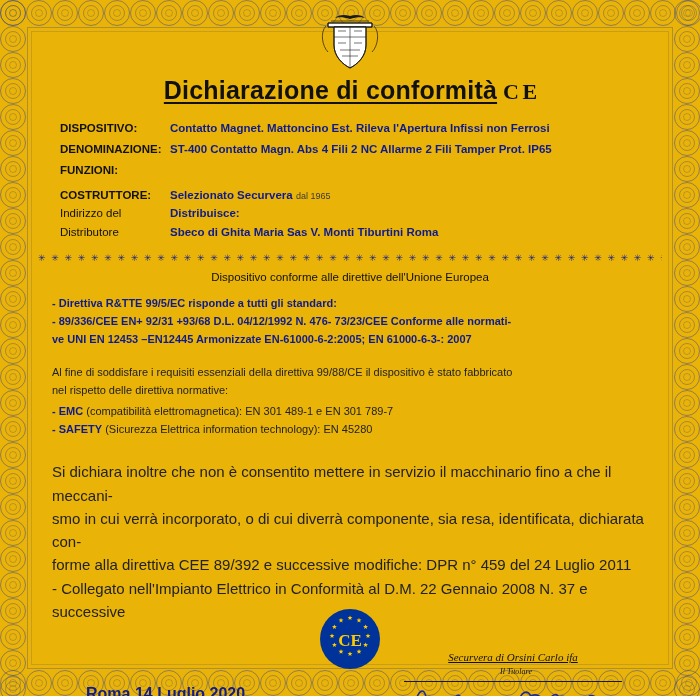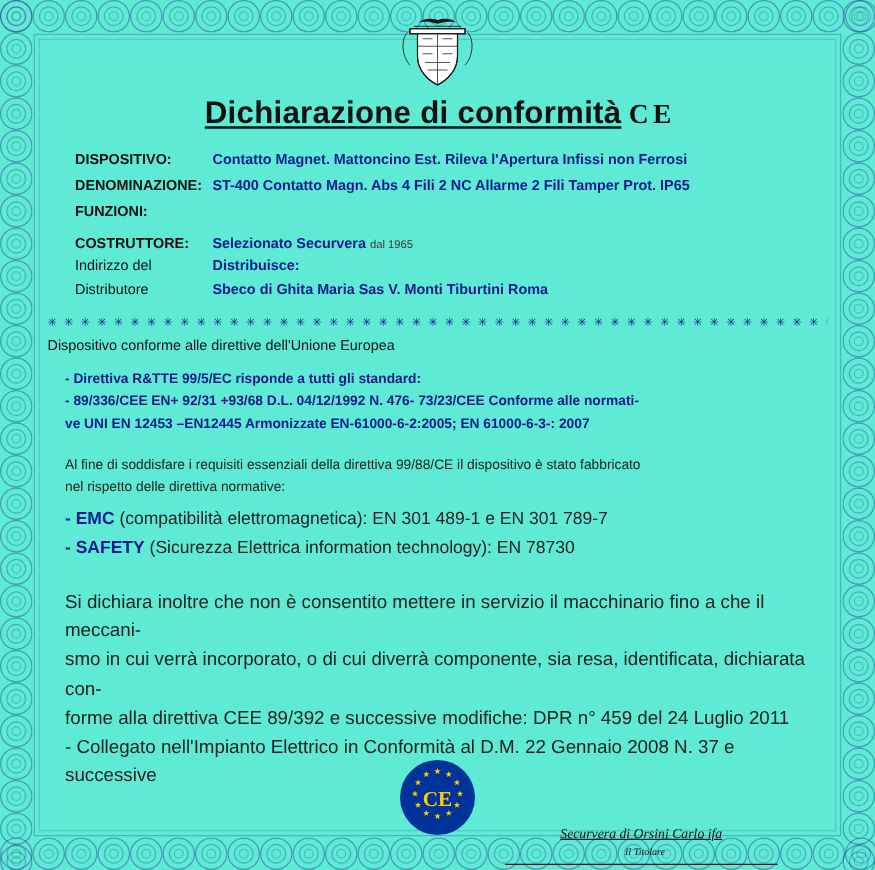--- a/index.html
+++ b/index.html
@@ -13,21 +13,21 @@
     font-family: "Liberation Sans", sans-serif;
     overflow: hidden;
   }
 
   
   .page {
     position: relative;
     width: 700px;
     height: 696px;
     box-sizing: border-box;
-    background: #5eead4;
+    background: #eab308;
   }
   .border-frame {
     position: absolute;
     inset: 0;
     pointer-events: none;
   }
   .guilloche-row {
     position: absolute;
     display: flex;
     overflow: hidden;
@@ -154,21 +154,21 @@
     text-align: center;
     color: #0d1b8c;
     font-size: 9px;
     letter-spacing: 1.6px;
     margin: 14px 0 8px 0;
     white-space: nowrap;
     overflow: hidden;
   }
 
   .conform-line {
-    text-align: left;
+    text-align: center;
     font-size: 11.5px;
     color: #111111;
     margin-bottom: 12px;
   }
 
   .directives {
     padding: 0 14px;
     font-size: 11px;
     color: #0d1b8c;
     font-weight: bold;
@@ -179,21 +179,21 @@
   .para {
     padding: 0 14px;
     font-size: 11px;
     color: #222222;
     line-height: 1.6;
     margin-top: 16px;
   }
 
   .norms {
     padding: 0 14px;
-    font-size: 14px;
+    font-size: 11px;
     color: #222222;
     line-height: 1.6;
     margin-top: 4px;
   }
   .norms .tag { font-weight: bold; color: #0d1b8c; }
 
   .para2 {
     padding: 0 14px;
     font-size: 15px;
     color: #222222;
@@ -461,21 +461,21 @@
     <div class="para">
       <div>Al fine di soddisfare i requisiti essenziali della direttiva 99/88/CE il dispositivo è stato fabbricato</div>
       <div>nel rispetto delle direttiva normative:</div>
     </div>
 
     <div class="norms">
       <div>
         <span class="tag">- EMC</span><span> (compatibilità elettromagnetica): EN 301 489-1 e EN 301 789-7</span>
       </div>
       <div>
-        <span class="tag">- SAFETY</span><span> (Sicurezza Elettrica information technology): EN 78730</span>
+        <span class="tag">- SAFETY</span><span> (Sicurezza Elettrica information technology): EN 45280</span>
       </div>
     </div>
 
     <div class="para2">
       <div>Si dichiara inoltre che non è consentito mettere in servizio il macchinario fino a che il meccani-</div>
       <div>smo in cui verrà incorporato, o di cui diverrà componente, sia resa, identificata, dichiarata con-</div>
       <div>forme alla direttiva CEE 89/392 e successive modifiche: DPR n° 459 del 24 Luglio 2011</div>
       <div>- Collegato nell'Impianto Elettrico in Conformità al D.M. 22 Gennaio 2008 N. 37 e successive</div>
     </div>
 

